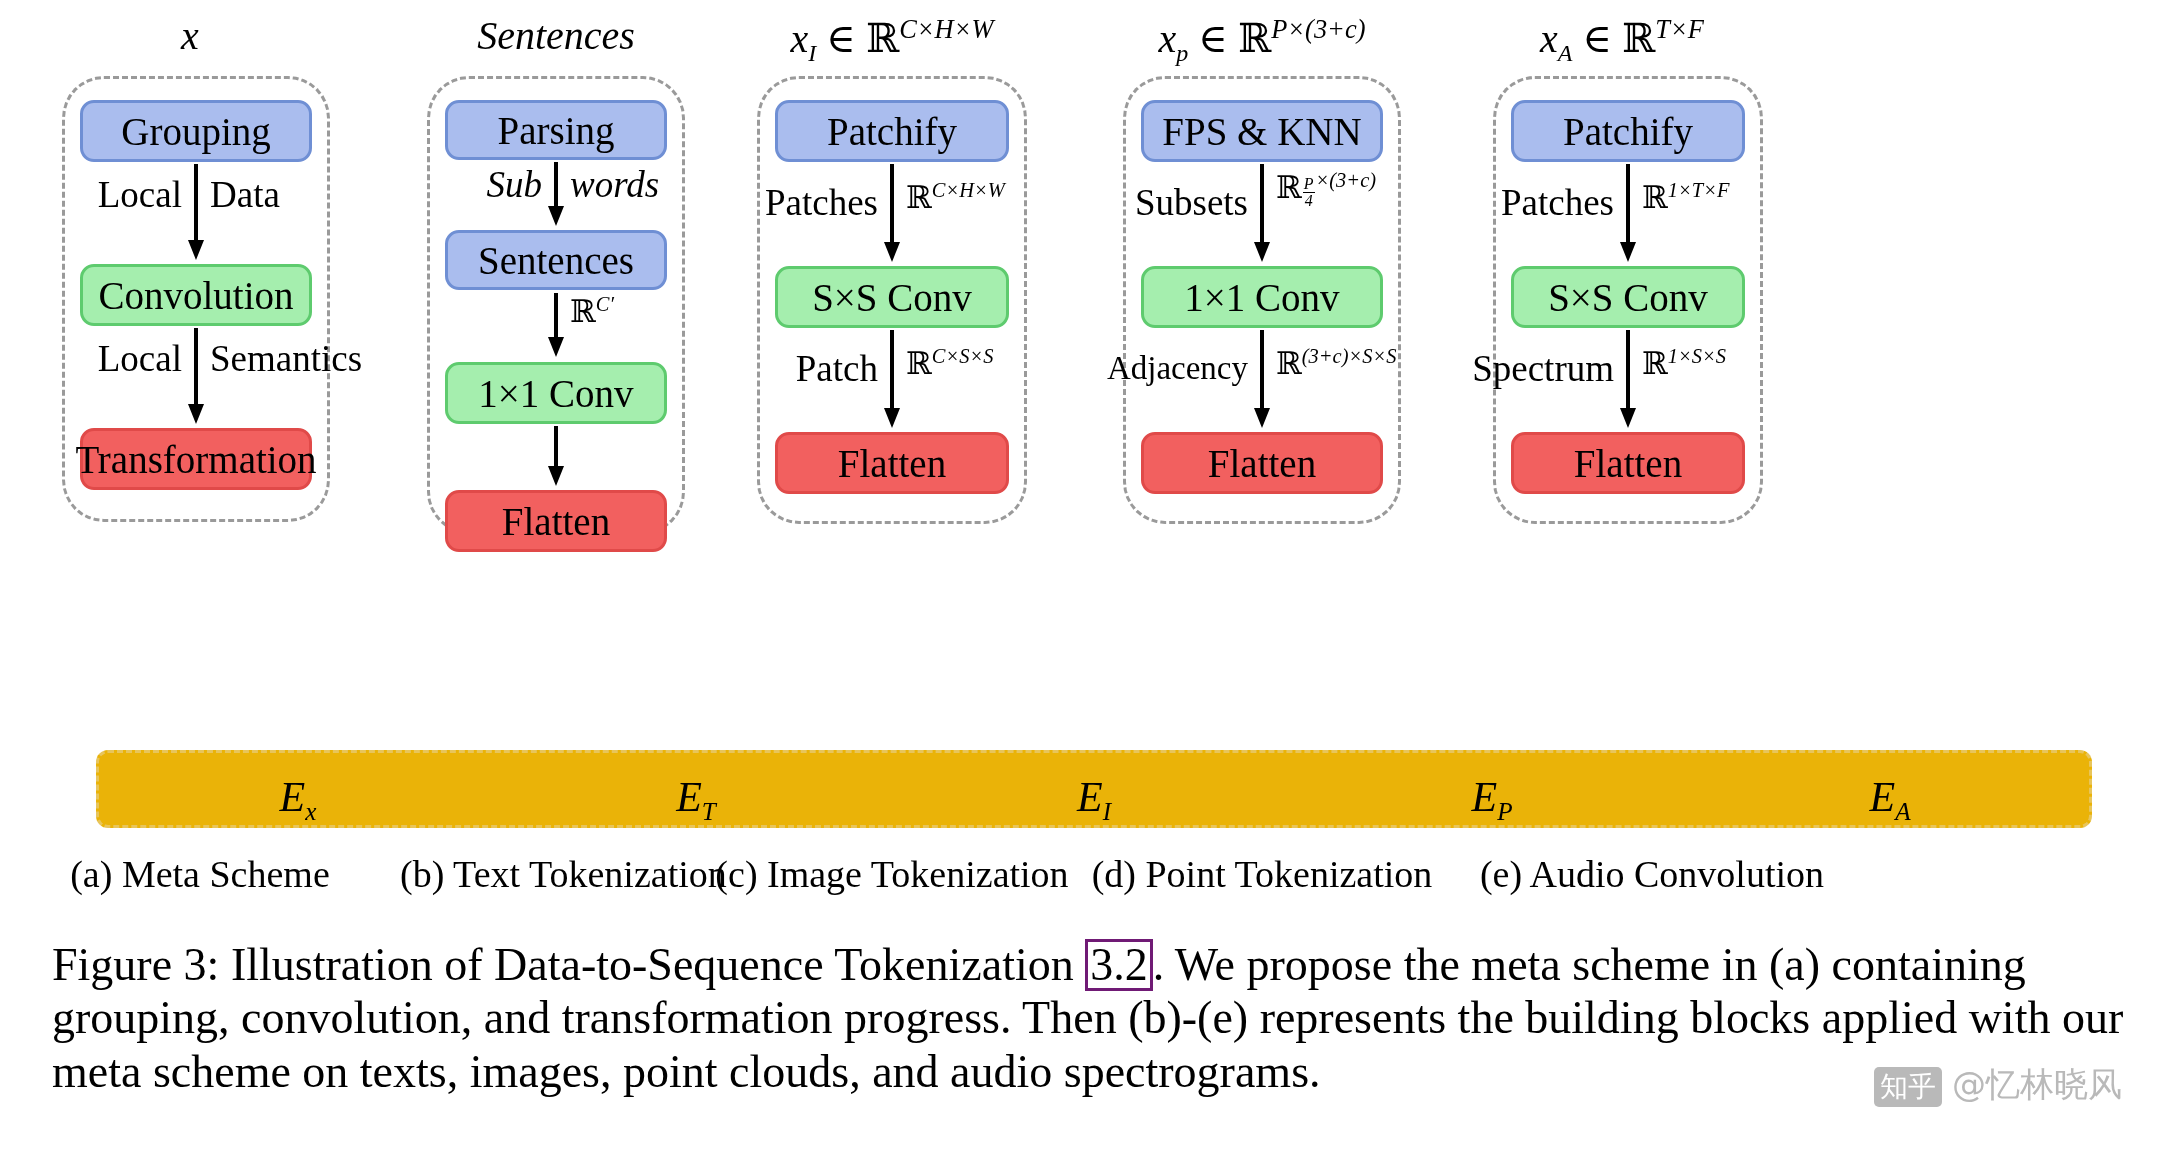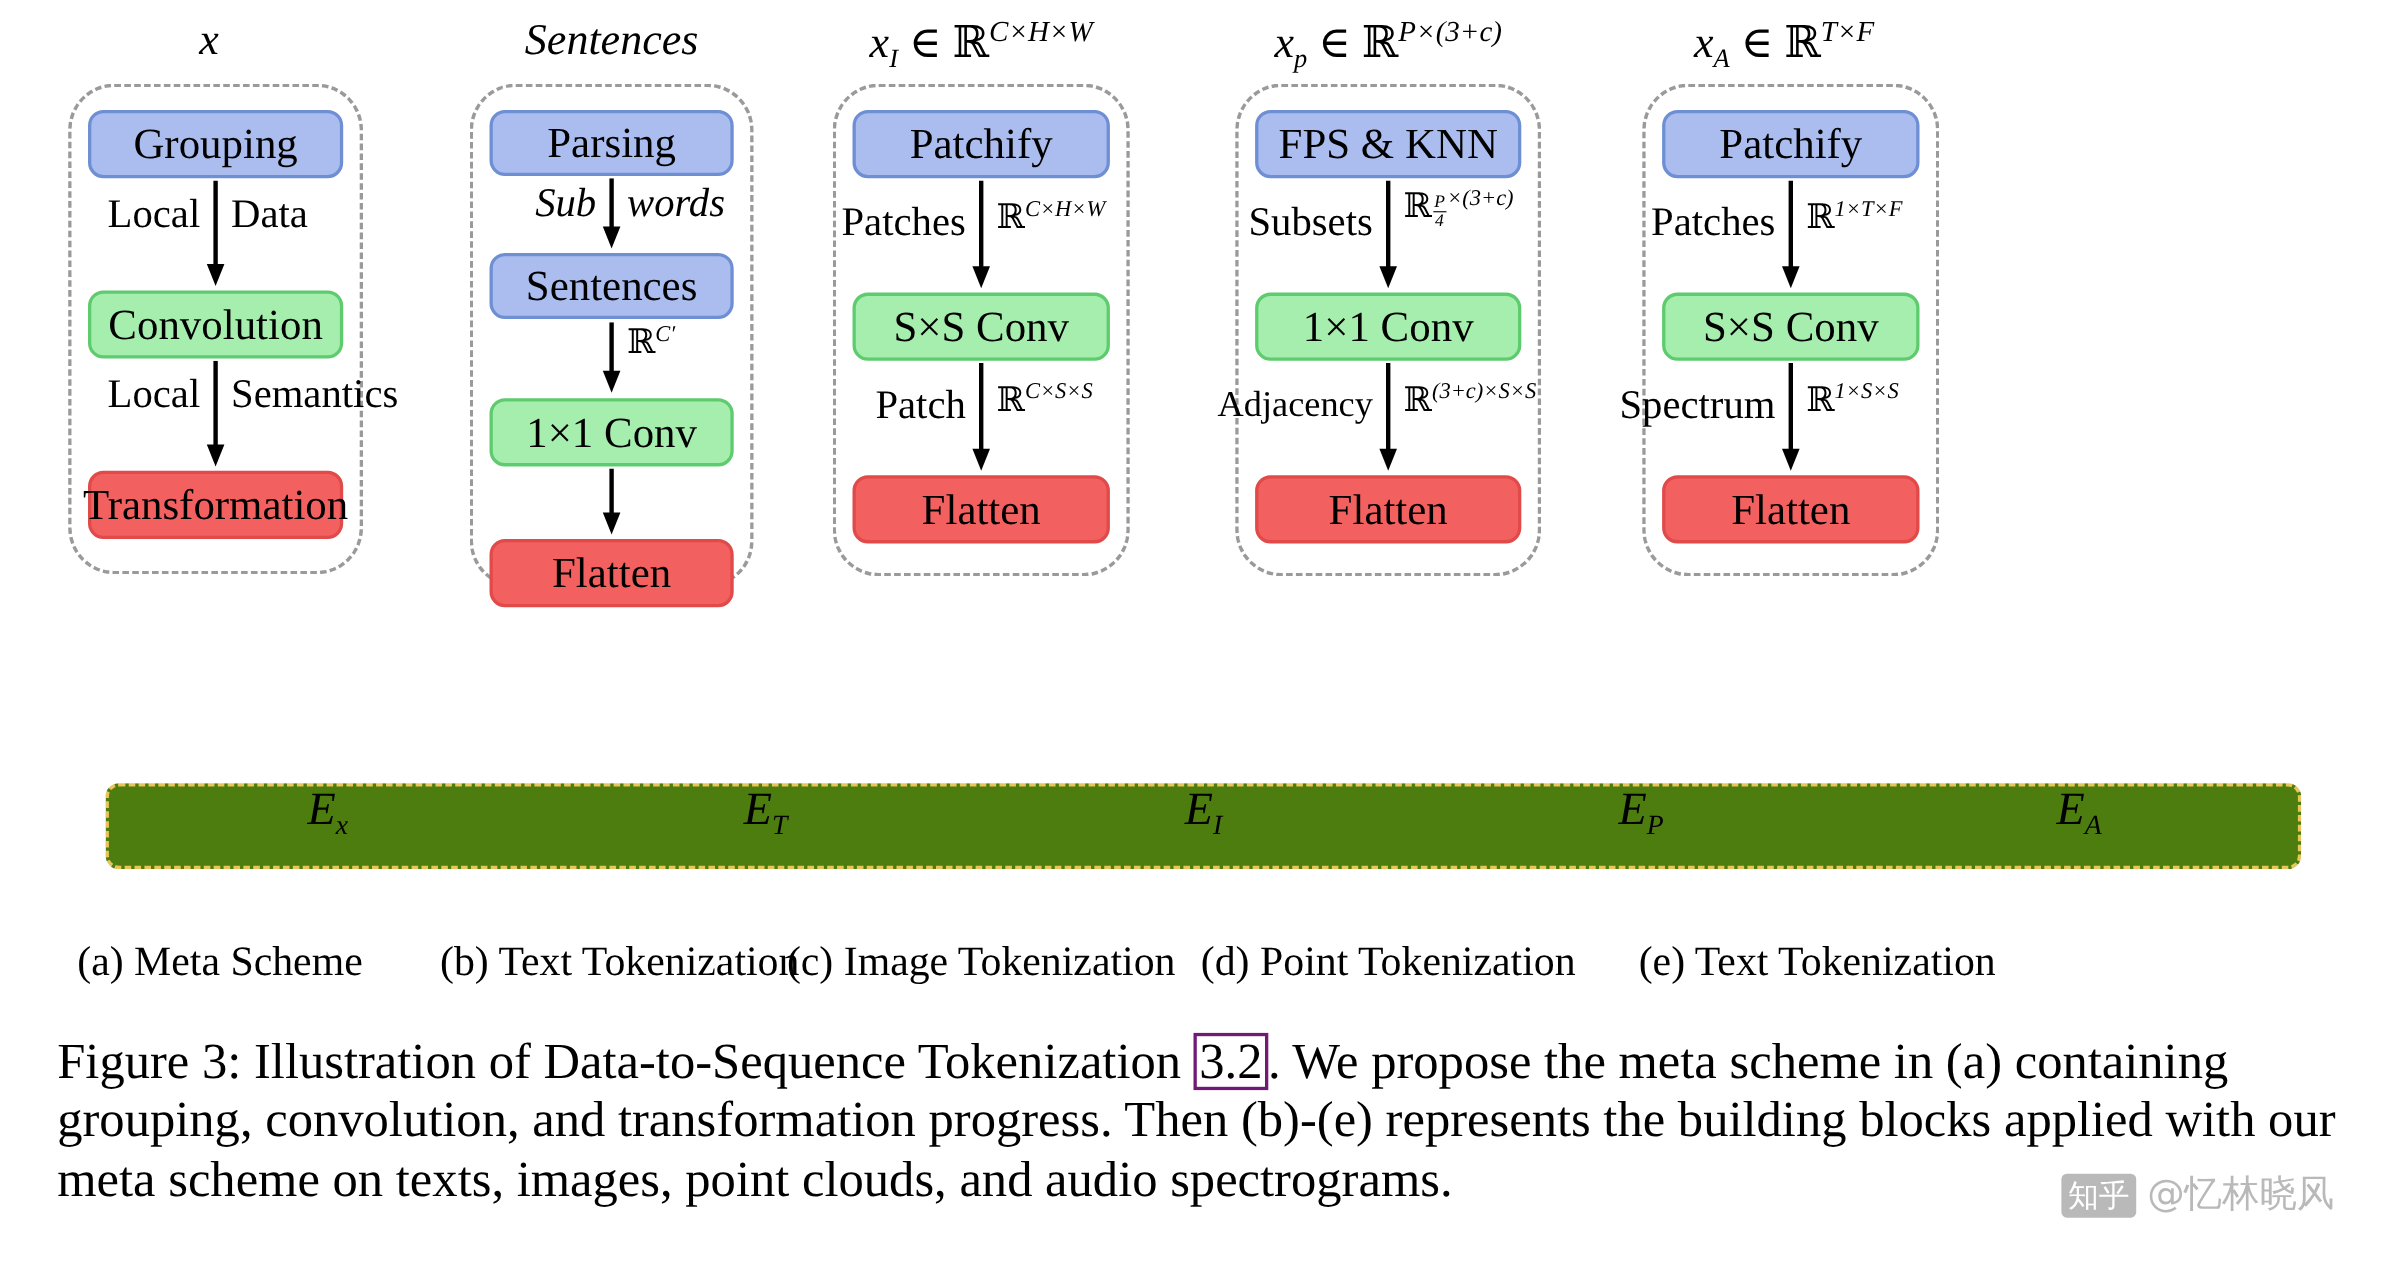--- a/index.html
+++ b/index.html
@@ -154,28 +154,28 @@
   .frac .den {
     font-style: italic;
     border-top: 1.5px solid #000;
     padding: 0 2px;
   }
 
   
   .ebar {
     position: absolute;
     left: 96px;
-    top: 712px;
+    top: 750px;
     width: 1990px;
     height: 72px;
-    background: #4d7c0f;
+    background: #eab308;
     border: 3px dashed #e8c55b;
     border-radius: 12px;
     display: flex;
-    align-items: flex-start;
+    align-items: flex-end;
   }
   .ebar .eitem {
     flex: 1 1 0;
     text-align: center;
     font-size: 42px;
     line-height: 1;
   }
   .ebar .eitem sub { font-size: 0.6em; font-style: italic; }
   .ebar .eitem .E { font-style: italic; }
 
@@ -457,21 +457,21 @@
     <div class="eitem">
       <span class="E">E</span><sub>A</sub>
     </div>
   </div>
 
   <div class="subcaps">
     <div class="sc" style="width:400px;">(a) Meta Scheme</div>
     <div class="sc" style="width:312px;">(b) Text Tokenization</div>
     <div class="sc" style="width:360px;">(c) Image Tokenization</div>
     <div class="sc" style="width:380px;">(d) Point Tokenization</div>
-    <div class="sc" style="width:400px;">(e) Text Tokenization</div>
+    <div class="sc" style="width:400px;">(e) Audio Convolution</div>
   </div>
 
   <div class="caption">
     <span>Figure 3: Illustration of Data-to-Sequence Tokenization </span><span class="ref-box">3.2</span><span>. We propose the meta scheme in (a) containing grouping, convolution, and transformation progress. Then (b)-(e) represents the building blocks applied with our meta scheme on texts, images, point clouds, and audio spectrograms.</span>
   </div>
 
   <div class="watermark">
     <span class="logo">知乎</span><span>@忆林晓风</span>
   </div>
 

